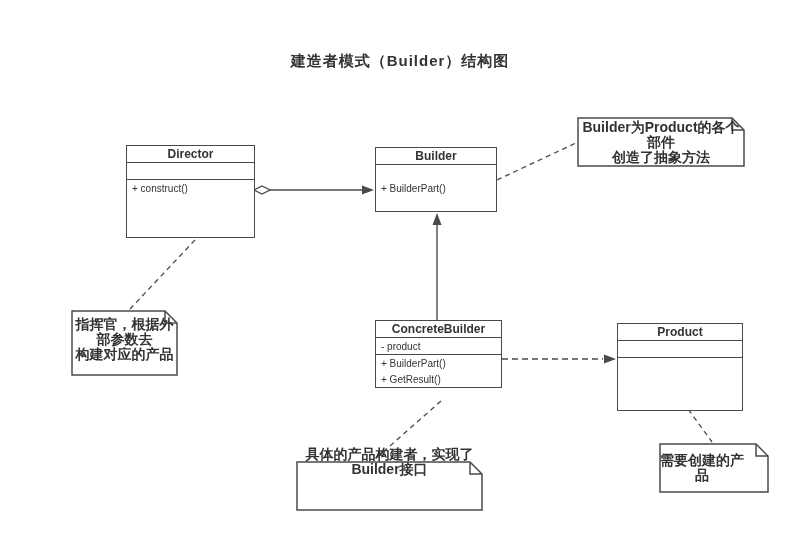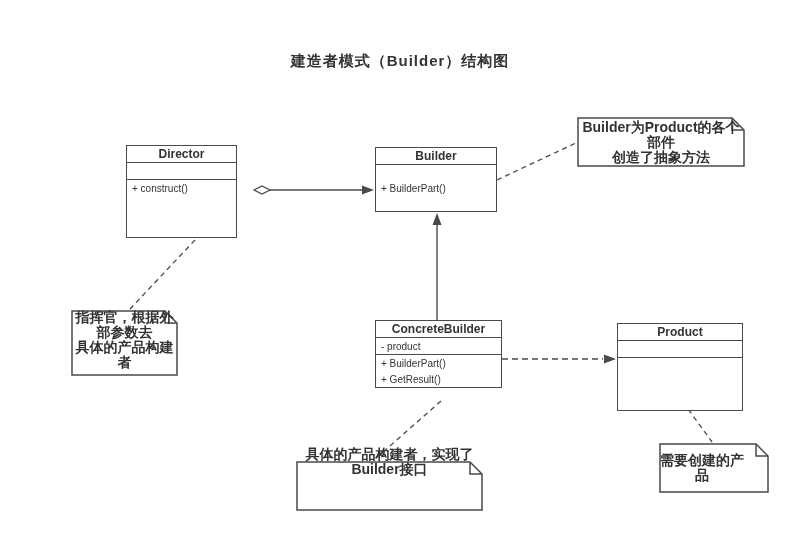--- a/index.html
+++ b/index.html
@@ -119,21 +119,21 @@
     <g>
       <polygon points="297,462 470,462 482,474 482,510 297,510" fill="#ffffff" stroke="#4a4a4a" stroke-width="1.5"></polygon>
       <polyline points="470,462 470,474 482,474" fill="none" stroke="#4a4a4a" stroke-width="1.5"></polyline>
     </g>
     <g>
       <polygon points="660,444 756,444 768,456 768,492 660,492" fill="#ffffff" stroke="#4a4a4a" stroke-width="1.5"></polygon>
       <polyline points="756,444 756,456 768,456" fill="none" stroke="#4a4a4a" stroke-width="1.5"></polyline>
     </g>
   </svg>
 
-  <div class="uml-class" style="left:126px; top:145px; width:111px; height:93px;">
+  <div class="uml-class" style="left:126px; top:145px; width:129px; height:93px;">
     <div class="uml-class-title">Director</div>
     <div class="uml-section with-divider" style="height:17px;"></div>
     <div class="uml-section grow">
       <div class="uml-member">+ construct()</div>
     </div>
   </div>
 
   <div class="uml-class" style="left:375px; top:147px; width:122px; height:65px;justify-content:space-between;">
     <div class="uml-class-title">Builder</div>
     <div class="uml-section grow vcenter">
@@ -157,21 +157,21 @@
     <div class="uml-section with-divider" style="height:17px;"></div>
     <div class="uml-section grow"></div>
   </div>
 
   <div class="note-text" style="left:578px; top:118px; width:166px; height:48px;">
     <div>Builder为Product的各个部件</div>
     <div>创造了抽象方法</div>
   </div>
   <div class="note-text" style="left:72px; top:311px; width:105px; height:57px;">
     <div>指挥官，根据外部参数去</div>
-    <div>具体的产品构建者</div>
+    <div>构建对应的产品</div>
   </div>
   <div class="note-text" style="left:297px; top:444px; width:185px; height:35px;align-items:flex-end;">
     <div>具体的产品构建者，实现了Builder接口</div>
   </div>
   <div class="note-text" style="left:660px; top:444px; width:84px; height:48px;">
     <div>需要创建的产品</div>
   </div>
 
 </div>
 

